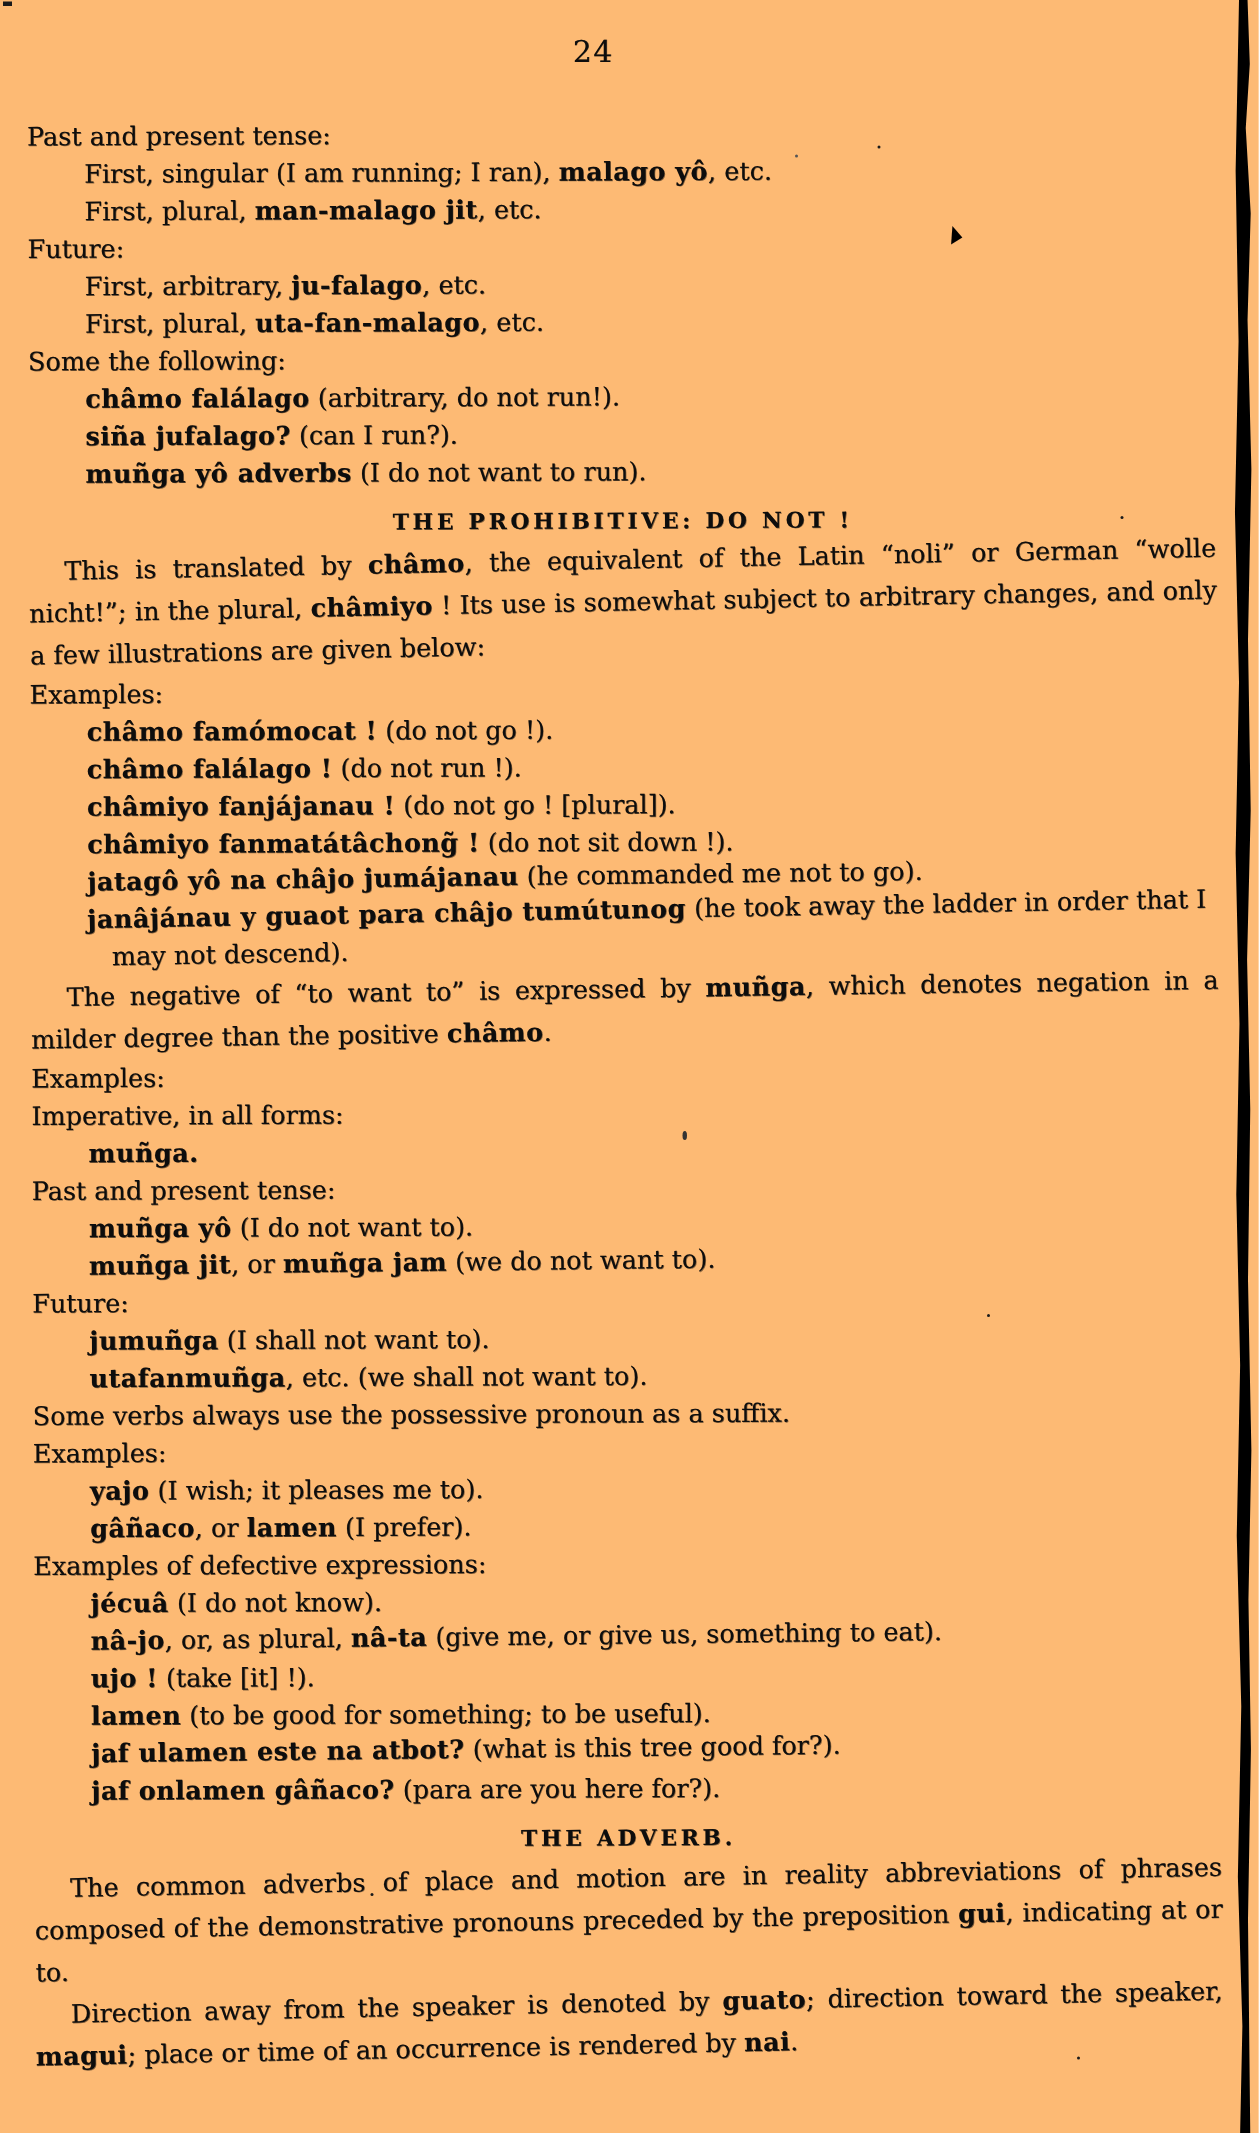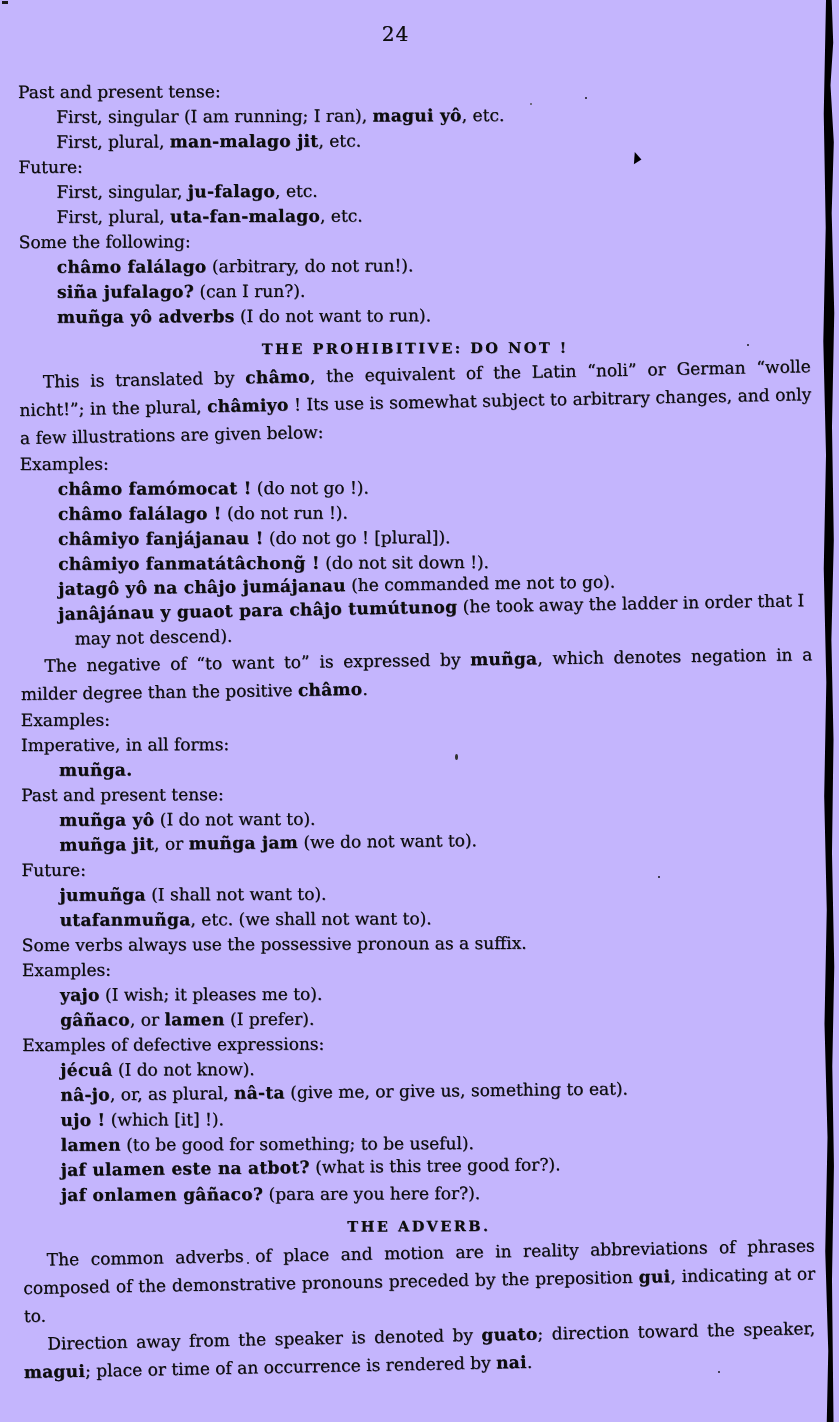--- a/index.html
+++ b/index.html
@@ -2,21 +2,21 @@
 <html><head>
 <meta charset="utf-8">
 <style>
   html,body{margin:0;padding:0;}
   body{
     width:839px;height:1422px;position:relative;overflow:hidden;
     background:#fefefe;
     font-family:"DejaVu Serif","Liberation Serif",serif;
     color:#0d0d0d;
   }
-  .page{position:absolute;inset:0;background:#c4b5fd;}
+  .page{position:absolute;inset:0;background:#fdba74;}
   .pagenum{
     position:absolute;top:22px;left:0;width:100%;text-align:center;
     font-size:20px;letter-spacing:1px;transform:translateX(-24px);
     text-shadow:0.4px 0.4px 0 rgba(0,0,0,.5);
   }
   .column{
     position:absolute;left:18px;top:80px;width:792px;
     transform:rotate(-0.25deg);transform-origin:0 0;
     text-shadow:0.45px 0.45px 0 rgba(0,0,0,.48), -0.15px 0 0 rgba(0,0,0,.22);
   }
@@ -57,24 +57,24 @@
 </style>
 </head>
 <body>
 
 <div class="page">
 
   <div class="pagenum">24</div>
 
   <div class="column">
       <div class="line"><span>Past and present tense:</span></div>
-      <div class="line ind1"><span>First, singular (I am running; I ran), </span><b>magui yô</b><span>, etc.</span></div>
+      <div class="line ind1"><span>First, singular (I am running; I ran), </span><b>malago yô</b><span>, etc.</span></div>
       <div class="line ind1"><span>First, plural, </span><b>man-malago jit</b><span>, etc.</span></div>
       <div class="line"><span>Future:</span></div>
-      <div class="line ind1"><span>First, singular, </span><b>ju-falago</b><span>, etc.</span></div>
+      <div class="line ind1"><span>First, arbitrary, </span><b>ju-falago</b><span>, etc.</span></div>
       <div class="line ind1"><span>First, plural, </span><b>uta-fan-malago</b><span>, etc.</span></div>
       <div class="line"><span>Some the following:</span></div>
       <div class="line ind1"><b>châmo falálago</b><span> (arbitrary, do not run!).</span></div>
       <div class="line ind1"><b>siña jufalago?</b><span> (can I run?).</span></div>
       <div class="line ind1"><b>muñga yô adverbs</b><span> (I do not want to run).</span></div>
       <div class="heading"><span>THE PROHIBITIVE: DO NOT !</span></div>
       <div class="para" style="transform: rotate(-0.9deg); transform-origin: 0px 50%;"><span>This is translated by </span><b>châmo</b><span>, the equivalent of the Latin “noli” or German “wolle nicht!”; in the plural, </span><b>châmiyo</b><span> !  Its use is somewhat subject to arbitrary changes, and only a few illustrations are given below:</span></div>
       <div class="line"><span>Examples:</span></div>
       <div class="line ind1"><b>châmo famómocat !</b><span> (do not go !).</span></div>
       <div class="line ind1"><b>châmo falálago !</b><span> (do not run !).</span></div>
@@ -92,21 +92,21 @@
       <div class="line"><span>Future:</span></div>
       <div class="line ind1"><b>jumuñga</b><span> (I shall not want to).</span></div>
       <div class="line ind1"><b>utafanmuñga</b><span>, etc. (we shall not want to).</span></div>
       <div class="line"><span>Some verbs always use the possessive pronoun as a suffix.</span></div>
       <div class="line"><span>Examples:</span></div>
       <div class="line ind1"><b>yajo</b><span> (I wish; it pleases me to).</span></div>
       <div class="line ind1"><b>gâñaco</b><span>, or </span><b>lamen</b><span> (I prefer).</span></div>
       <div class="line"><span>Examples of defective expressions:</span></div>
       <div class="line ind1"><b>jécuâ</b><span> (I do not know).</span></div>
       <div class="line ind1" style="transform: rotate(-0.4deg); transform-origin: 0px 50%;"><b>nâ-jo</b><span>, or, as plural, </span><b>nâ-ta</b><span> (give me, or give us, something to eat).</span></div>
-      <div class="line ind1"><b>ujo !</b><span> (which [it] !).</span></div>
+      <div class="line ind1"><b>ujo !</b><span> (take [it] !).</span></div>
       <div class="line ind1"><b>lamen</b><span> (to be good for something; to be useful).</span></div>
       <div class="line ind1" style="transform: rotate(-0.4deg); transform-origin: 0px 50%;"><b>jaf ulamen este na atbot?</b><span> (what is this tree good for?).</span></div>
       <div class="line ind1"><b>jaf onlamen gâñaco?</b><span> (para are you here for?).</span></div>
       <div class="heading"><span>THE ADVERB.</span></div>
       <div class="para" style="transform: rotate(-0.8deg); transform-origin: 0px 50%;"><span>The common adverbs of place and motion are in reality abbreviations of phrases composed of the demonstrative pronouns preceded by the preposition </span><b>gui</b><span>, indicating at or to.</span></div>
       <div class="para" style="transform: rotate(-0.9deg); transform-origin: 0px 50%;"><span>Direction away from the speaker is denoted by </span><b>guato</b><span>; direction toward the speaker, </span><b>magui</b><span>; place or time of an occurrence is rendered by </span><b>nai</b><span>.</span></div>
     </div>
 
   <span class="ink-mark">▶</span>
 

